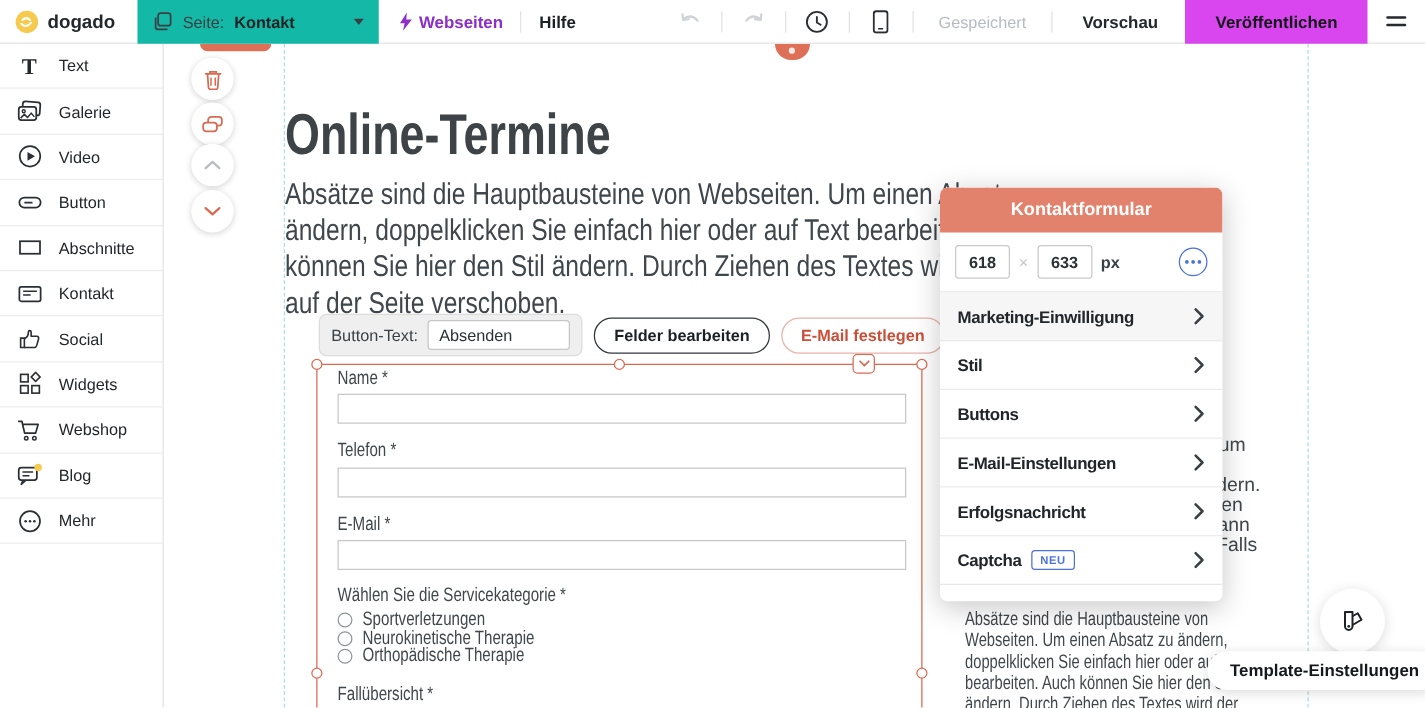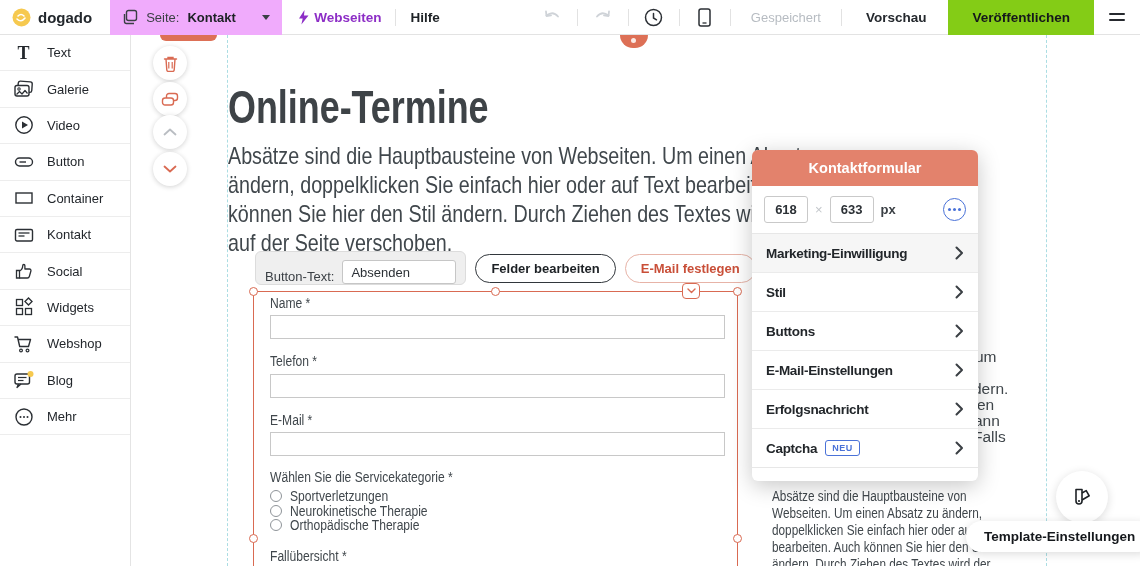--- a/index.html
+++ b/index.html
@@ -4,35 +4,35 @@
 <style>
   * { margin:0; padding:0; box-sizing:border-box; }
   html,body { width:1140px; height:566px; overflow:hidden; background:#fff;
     font-family:"Liberation Sans", sans-serif; color:#23282d; }
 
   
   #topbar { position:absolute; top:0; left:0; width:1140px; height:35px; background:#fff;
     border-bottom:1px solid #e3e3e3; display:flex; align-items:center; z-index:30; }
   .brand { display:flex; align-items:center; gap:7px; margin-left:12px; }
   .brand-txt { font-weight:bold; font-size:15px; color:#23282d; }
-  .page-selector { margin-left:18px; height:35px; width:172px; background:#f0abfc;
+  .page-selector { margin-left:18px; height:35px; width:193px; background:#14b8a6;
     display:flex; align-items:center; gap:8px; padding:0 12px; cursor:pointer; }
   .page-selector .lbl { font-size:13px; color:#3a3f44; white-space:nowrap; }
   .page-selector .val { font-size:13px; font-weight:bold; color:#1d2125; }
   .caret { width:0; height:0; border-left:4px solid transparent; border-right:4px solid transparent;
     border-top:5px solid #3a3f44; margin-left:auto; }
   .upgrade { display:flex; align-items:center; gap:5px; margin-left:16px;
     color:#8d2ec6; font-weight:bold; font-size:13.5px; }
   .tb-div { width:1px; height:17px; background:#e2e2e2; margin:0 14px; }
   .help { font-weight:bold; font-size:13.5px; color:#1d2125; }
   .tb-right { margin-left:auto; display:flex; align-items:center; }
   .tb-ic { display:flex; align-items:center; justify-content:center; width:22px; }
   .saved { color:#b7bcc2; font-size:13px; margin:0 6px; }
   .preview { font-size:13.5px; color:#24282d; font-weight:bold; margin:0 10px; }
-  .publish { height:35px; background:#84cc16; border:none; font-family:inherit;
+  .publish { height:35px; background:#d946ef; border:none; font-family:inherit;
     font-weight:bold; font-size:13.5px; color:#15181b; padding:0 24px; margin-left:12px; cursor:pointer; }
   .burger { display:flex; flex-direction:column; gap:4px; margin:0 15px; cursor:pointer; }
   .burger i { display:block; width:16px; height:2.4px; background:#26292e; border-radius:2px; }
 
   
   #sidebar { position:absolute; top:35px; left:0; width:131px; bottom:0; background:#fff;
     border-right:1px solid #e4e4e4; z-index:25; }
   .sb-item { height:36.4px; display:flex; align-items:center; gap:13px; padding-left:13px;
     border-bottom:1px solid #ededed; cursor:pointer; }
   .sb-item .lab { font-size:13px; color:#23272c; }
@@ -56,21 +56,21 @@
   .cond { display:inline-block; transform:scaleX(.78); transform-origin:0 50%; white-space:nowrap; }
   #heading { position:absolute; left:228px; top:80px; font-size:46px; color:#3e4347;
     white-space:nowrap; transform:scaleX(.78); transform-origin:0 0; z-index:2; }
   #intro { position:absolute; left:228px; top:141px; z-index:2; }
   #intro div { font-size:24px; line-height:29px; color:#40474c; white-space:nowrap;
     transform:scaleX(.82); transform-origin:0 0; }
 
   
   #form-toolbar { position:absolute; left:255px; top:251px; display:flex; align-items:center; gap:9px; z-index:5; }
   .btntext-group { background:#efefef; border:1px solid #dcdcdc; border-radius:6px; height:34px;
-    display:flex; align-items:flex-end; gap:8px; padding:0 9px; }
+    display:flex; align-items:center; gap:8px; padding:0 9px; }
   .btntext-group label { font-size:13px; color:#3a3f44; white-space:nowrap; }
   .btntext-group input { width:114px; height:24px; border:1px solid #c6c6c6; border-radius:3px;
     font-family:inherit; font-size:13px; padding:0 8px; color:#2c3136; background:#fff; }
   .pill-btn { height:29px; border-radius:15px; background:#fff; font-family:inherit; font-weight:bold;
     font-size:13px; padding:0 15px; cursor:pointer; white-space:nowrap; }
   .pill-dark { border:1.6px solid #32373c; color:#1c2024; }
   .pill-orange { border:1.4px solid #e7b3a7; color:#c94f38; }
   .dots-circle { width:23px; height:23px; border-radius:50%; background:#fff; display:flex; gap:2px;
     align-items:center; justify-content:center; cursor:pointer; }
   .dots-circle i { width:3px; height:3px; border-radius:50%; display:block; }
@@ -234,21 +234,21 @@
         </svg>
     </span>
     <span class="lab">Button</span>
   </div>
   <div class="sb-item">
     <span class="sb-ic">
       <svg width="20" height="20" viewBox="0 0 20 20">
           <rect x="2" y="5" width="16" height="10" fill="none" stroke="#2b2f34" stroke-width="1.4"></rect>
         </svg>
     </span>
-    <span class="lab">Container</span>
+    <span class="lab">Abschnitte</span>
   </div>
   <div class="sb-item">
     <span class="sb-ic">
       <svg width="20" height="20" viewBox="0 0 20 20">
           <rect x="1.5" y="4.5" width="17" height="11.5" rx="1.5" fill="none" stroke="#2b2f34" stroke-width="1.4"></rect>
           <line x1="4.5" y1="8" x2="15.5" y2="8" stroke="#2b2f34" stroke-width="1.3"></line>
           <line x1="4.5" y1="11" x2="10.5" y2="11" stroke="#2b2f34" stroke-width="1.3"></line>
         </svg>
     </span>
     <span class="lab">Kontakt</span>

